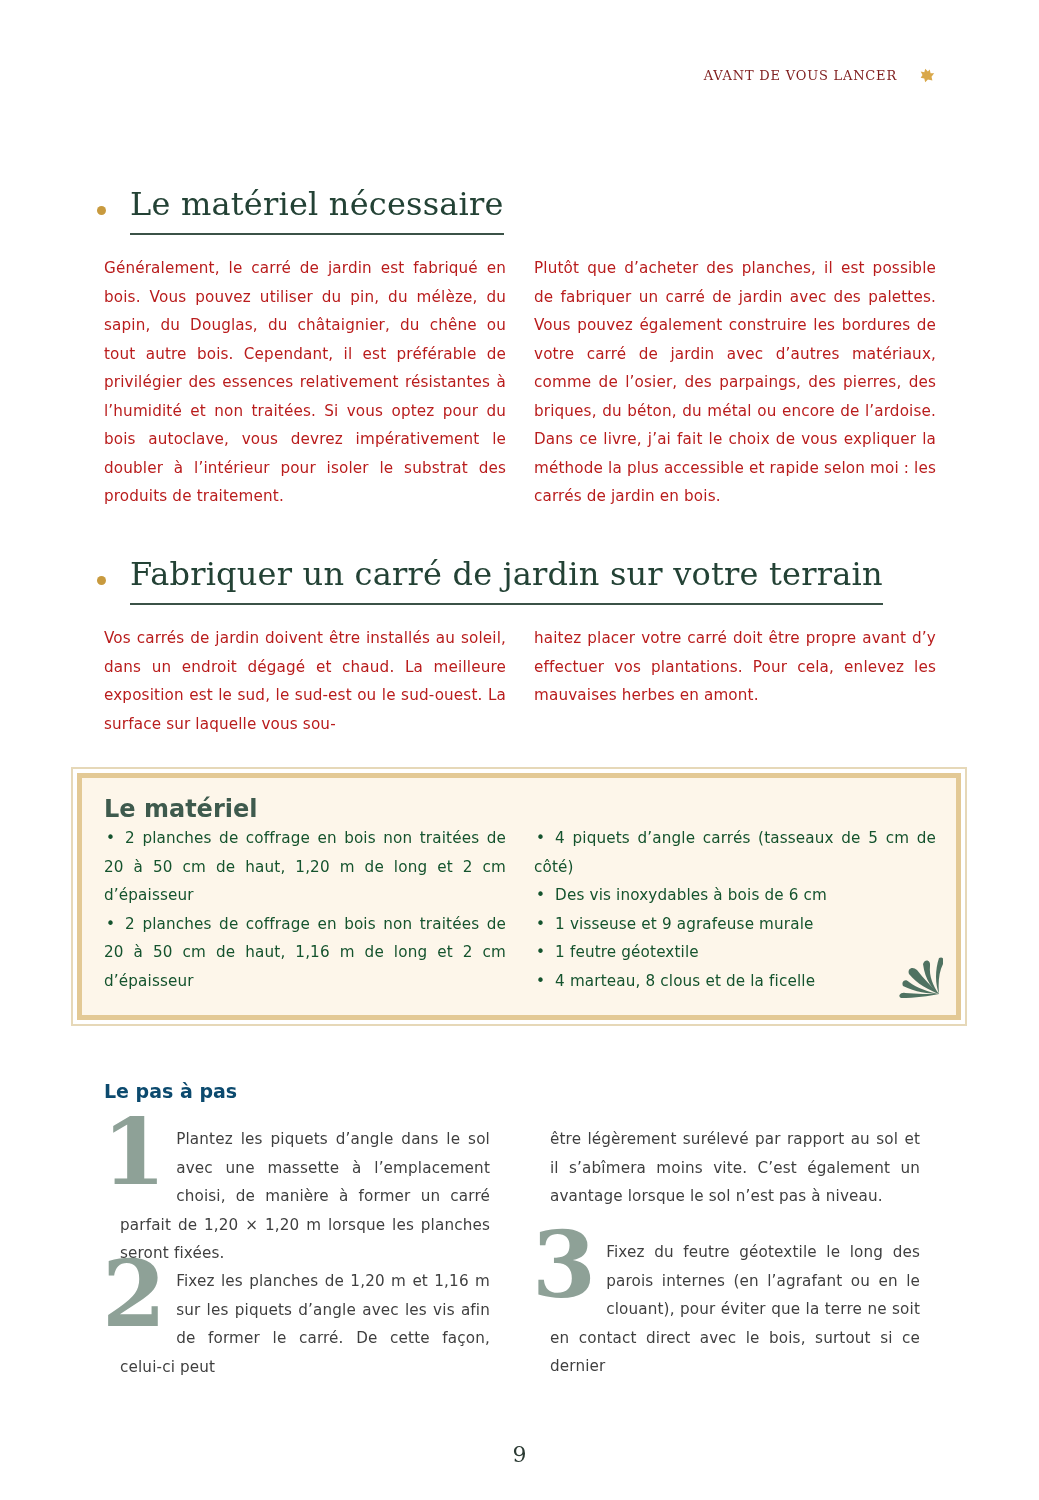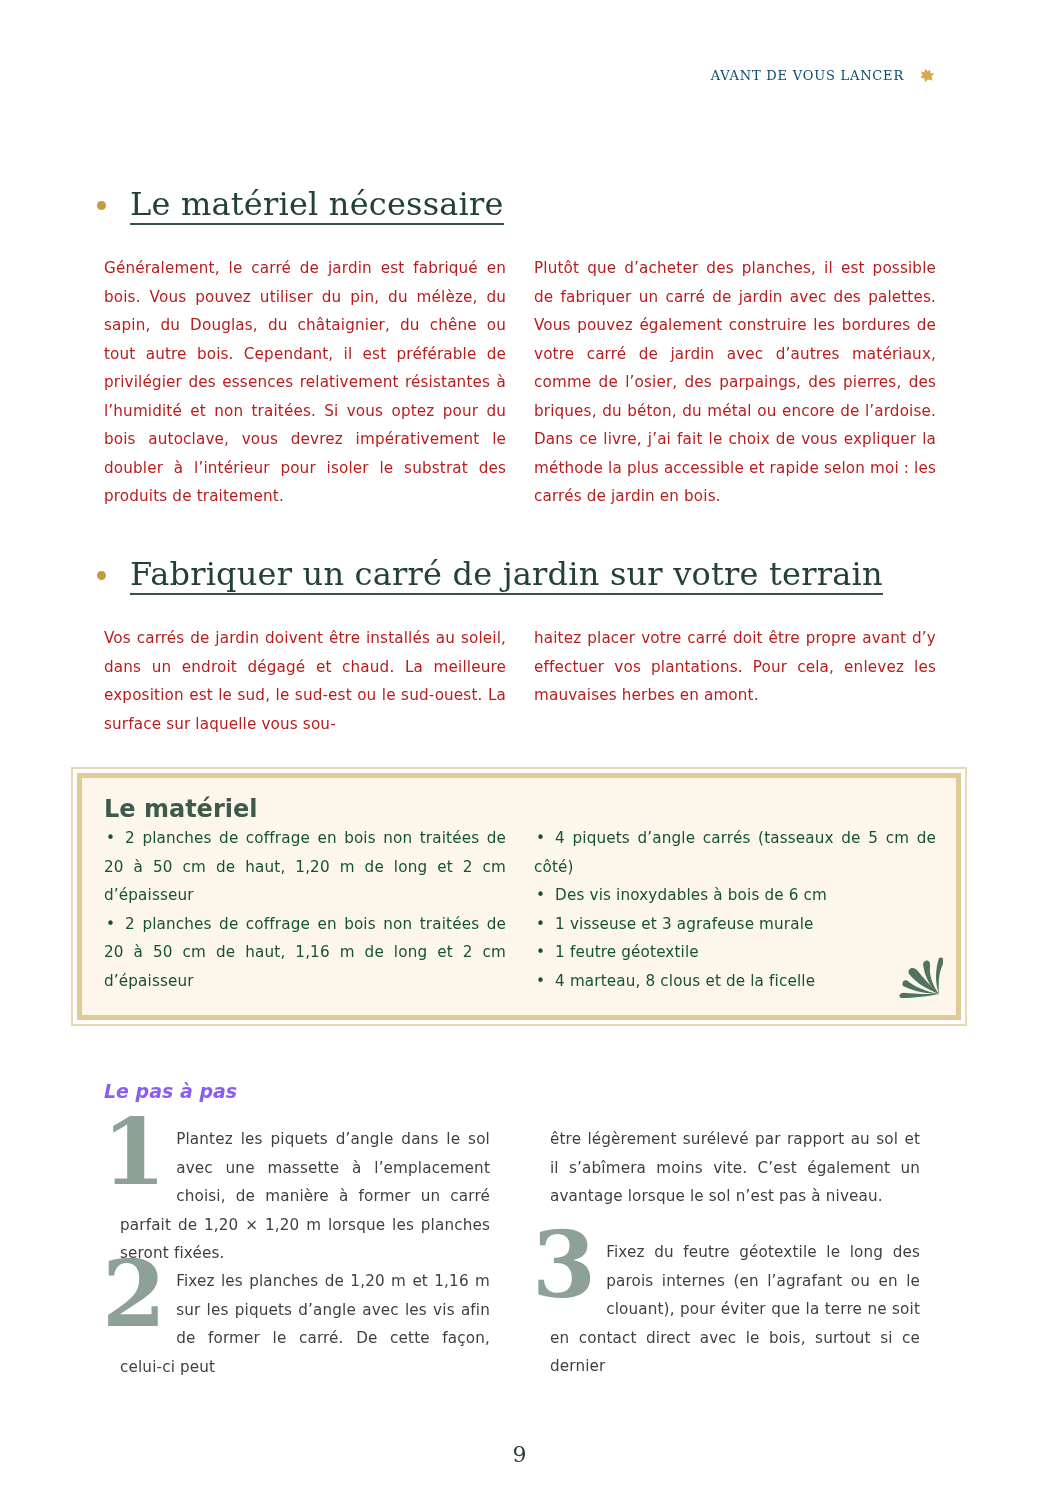--- a/index.html
+++ b/index.html
@@ -2,36 +2,36 @@
 <html><head>
   <meta charset="utf-8">
   <style>
     html, body { margin: 0; padding: 0; background: #ffffff; }
     body {
       width: 1039px; height: 1500px; position: relative; overflow: hidden;
       font-family: "DejaVu Sans", sans-serif; color: #3d3d3d;
     }
     .running-head {
       position: absolute; top: 66px; right: 103px;
-      display: flex; align-items: center; gap: 14px;
+      display: flex; align-items: center; gap: 21px;
       font-family: "DejaVu Serif", serif; font-size: 13px; letter-spacing: 0.8px;
-      color: #0c4a6e;
+      color: #7f1d1d;
     }
     .leaf-mark { width: 18px; height: 18px; display: inline-block; }
     .section-head {
       position: absolute; left: 97px; display: flex; align-items: center;
     }
     .section-head .dot {
       width: 9px; height: 9px; border-radius: 50%; background: #c89a3e;
       margin-right: 24px;
     }
     .section-head h2 {
       margin: 0; font-family: "DejaVu Serif", serif; font-weight: normal;
       color: #234235; font-size: 32px; letter-spacing: 0.2px;
-      border-bottom: 2px solid #3b5247; padding-bottom: 0; line-height: 1.15;
+      border-bottom: 2px solid #3b5247; padding-bottom: 10px; line-height: 1.15;
     }
     .col {
       position: absolute; width: 402px;
       font-size: 15.2px; line-height: 28.5px; text-align: justify;
       color: #b91c1c; letter-spacing: 0.15px;
     }
     .col p { margin: 0; }
     .box-outer {
       position: absolute; left: 71px; top: 767px; width: 896px; height: 259px;
       border: 2px solid #e6d8b8; box-sizing: border-box; background: #fff;
@@ -46,21 +46,21 @@
     }
     .mat-col {
       position: absolute; width: 402px; font-size: 15.2px; line-height: 28.5px;
       color: #14532d; text-align: justify; letter-spacing: 0.15px;
     }
     .mat-col ul { list-style: none; margin: 0; padding: 0; }
     .mat-col li::before { content: "•"; margin-right: 10px; margin-left: 2px; }
     .fan-ornament { position: absolute; left: 893px; top: 950px; width: 50px; height: 50px; }
     .steps-title {
       position: absolute; left: 104px; top: 1080px;
-      font-size: 19px; font-weight: bold; color: #8b5cf6; margin: 0; font-style: italic;
+      font-size: 19px; font-weight: bold; color: #0c4a6e; margin: 0;
     }
     .step {
       position: absolute; width: 402px; font-size: 15.2px; line-height: 28.5px;
       color: #3f3f3f; text-align: justify; letter-spacing: 0.15px;
     }
     .step p { margin: 16px; }
     .step .num {
       float: left; font-family: "DejaVu Serif", serif; font-weight: bold;
       color: #8ea197; font-size: 92px; line-height: 78px; margin-right: 10px;
       margin-top: 4px; margin-left: -2px;
@@ -112,21 +112,21 @@
 <div class="mat-col" style="left:104px; top:824px;">
   <ul>
     <li>2 planches de coffrage en bois non traitées de 20 à 50 cm de haut, 1,20 m de long et 2 cm d’épaisseur</li>
     <li>2 planches de coffrage en bois non traitées de 20 à 50 cm de haut, 1,16 m de long et 2 cm d’épaisseur</li>
   </ul>
 </div>
 <div class="mat-col" style="left:534px; top:824px;">
   <ul>
     <li>4 piquets d’angle carrés (tasseaux de 5 cm de côté)</li>
     <li>Des vis inoxydables à bois de 6 cm</li>
-    <li>1 visseuse et 3 agrafeuse murale</li>
+    <li>1 visseuse et 9 agrafeuse murale</li>
     <li>1 feutre géotextile</li>
     <li>4 marteau, 8 clous et de la ficelle</li>
   </ul>
 </div>
 
 <svg class="fan-ornament" viewBox="0 0 50 50">
   <g fill="#4f7261">
     <path d="M46 44 C40 40 32 30 30 14 C32 8 38 10 37 16 C36 26 40 36 46 44 Z"></path>
     <path d="M46 44 C42 34 42 20 46 8 C50 6 52 10 50 14 C46 22 45 32 46 44 Z"></path>
     <path d="M46 44 C36 40 24 34 16 24 C14 18 20 16 24 20 C30 28 38 36 46 44 Z"></path>

